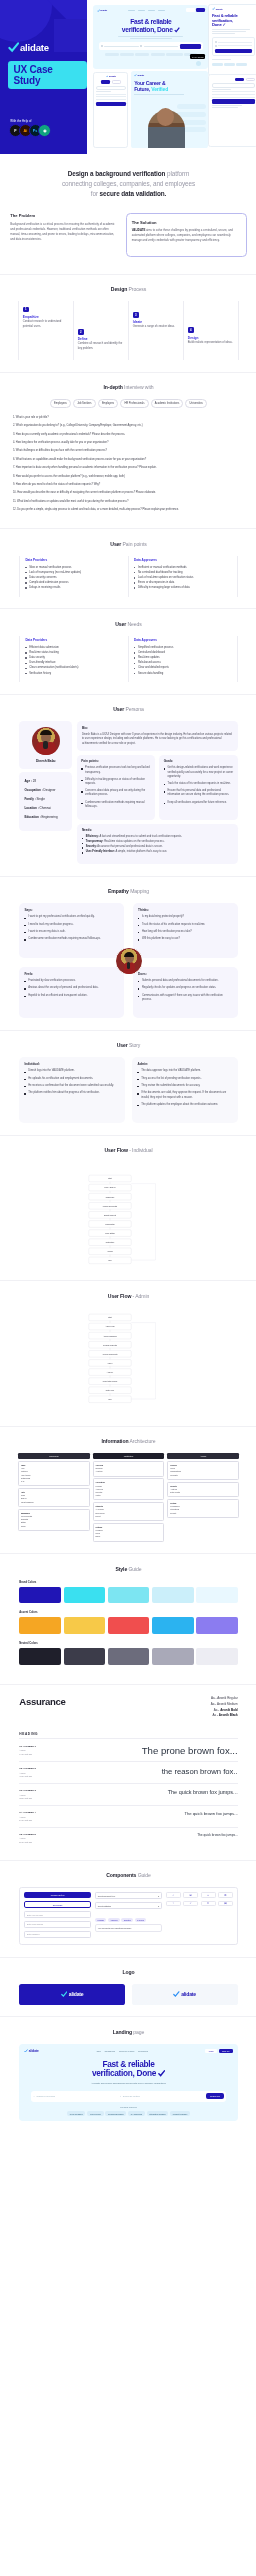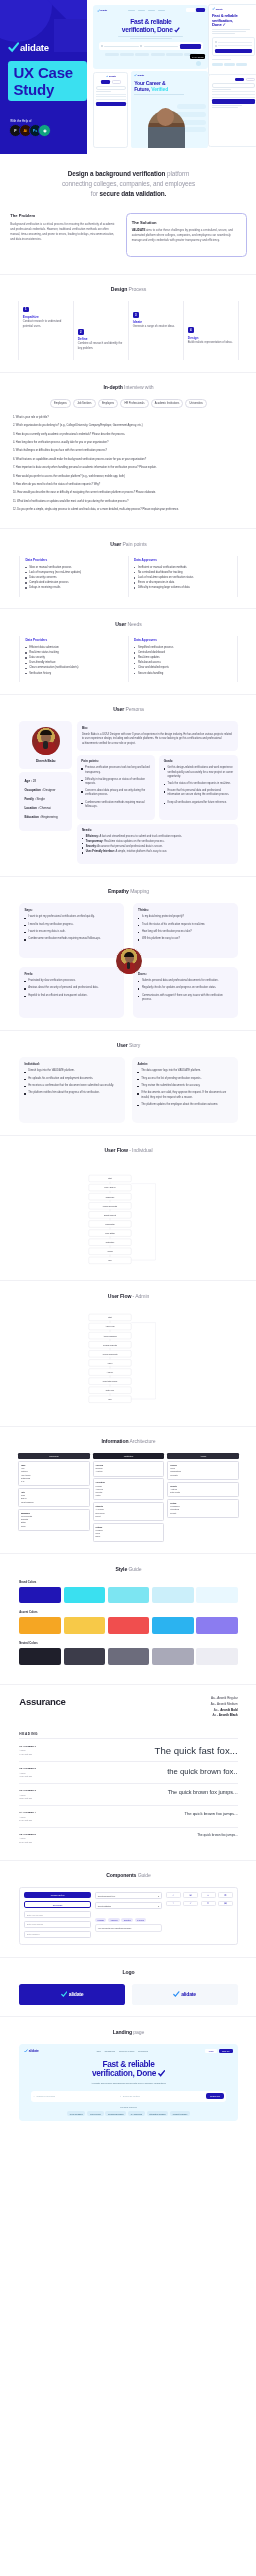--- a/index.html
+++ b/index.html
@@ -9,21 +9,21 @@
   
   .hero{position:relative;height:154px;background:#ffffff;overflow:hidden;display:flex;}
   .hero-left{width:87px;background:#2015b5;position:relative;overflow:hidden;flex:0 0 87px;}
   .hero-left .blob{position:absolute;width:71px;height:71px;border-radius:50%;background:#2a1fc8;left:-19px;top:-29.5px;}
   .hero-left .tri{position:absolute;width:45px;height:45px;background:#2a1fc8;right:-2.6px;top:-2.6px;clip-path:polygon(0 0,100% 0,100% 100%);}
   .hero-left .tri2{position:absolute;width:33px;height:33px;background:#281dc0;right:0;top:19px;}
   .hero-logo{position:absolute;left:7.7px;top:42px;display:flex;align-items:center;gap:1.3px;}
   .hero-logo .tick{width:11px;height:11px;}
   .hero-logo .txt{color:#fff;font-size:9.6px;font-weight:700;letter-spacing:-0.2px;}
   .hero-badge{position:absolute;left:7.7px;top:61px;background:#3ae0f0;border-radius:3.2px;padding:3.2px 5.8px;}
-  .hero-badge span{color:#2015b5;font-size:15px;font-weight:700;letter-spacing:-0.2px;}
+  .hero-badge span{color:#2015b5;font-size:10px;font-weight:700;letter-spacing:-0.2px;}
   .hero-help{position:absolute;left:10.3px;top:119px;color:#cfd2f7;font-size:2.8px;font-weight:600;}
   .tool-row{position:absolute;left:9px;top:124px;display:flex;}
   .tool{width:13px;height:13px;border-radius:50%;border:0.8px solid #2015b5;margin-left:-3.2px;display:flex;align-items:center;justify-content:center;font-size:3.8px;font-weight:700;color:#fff;}
   .tool:first-child{margin-left:0;}
   .t-fig{background:#111;}.t-ai{background:#2b0f05;color:#ff9a00;}
   .t-ps{background:#001d26;color:#31a8ff;}.t-gpt{background:#10a37f;}
 
   .hero-right{flex:1;position:relative;background:#fff;padding:5.1px 2.6px;}
   .mock{position:absolute;border-radius:2.6px;overflow:hidden;background:#eaf7ff;}
   .mock-main{left:6.4px;top:5.1px;width:115px;height:64px;background:#e9f8ff;border-radius:3.2px;padding:3.2px;}
@@ -899,29 +899,29 @@
           </div>
       </div>
       <div class="heading-lbl">HEADING</div>
       <div id="typo-rows">
           <div class="type-row">
      <div class="tr-left">
        <div class="n">H1 / Heading 1</div>
        <div class="f">Aeonik</div>
        <div class="s">64 px font size</div>
      </div>
-     <div class="tr-right" style="font-size:9.6px">The quick fast fox...</div>
+     <div class="tr-right" style="font-size:9.6px">The prone brown fox...</div>
    </div>
           <div class="type-row">
      <div class="tr-left">
        <div class="n">H2 / Heading 2</div>
        <div class="f">Aeonik</div>
        <div class="s">48 px font size</div>
      </div>
-     <div class="tr-right" style="font-size:7.7px">the quick brown fox..</div>
+     <div class="tr-right" style="font-size:7.7px">the reason brown fox..</div>
    </div>
           <div class="type-row">
      <div class="tr-left">
        <div class="n">H3 / Heading 3</div>
        <div class="f">Aeonik</div>
        <div class="s">32 px font size</div>
      </div>
      <div class="tr-right" style="font-size:5.5px">The quick brown fox jumps...</div>
    </div>
           <div class="type-row">

